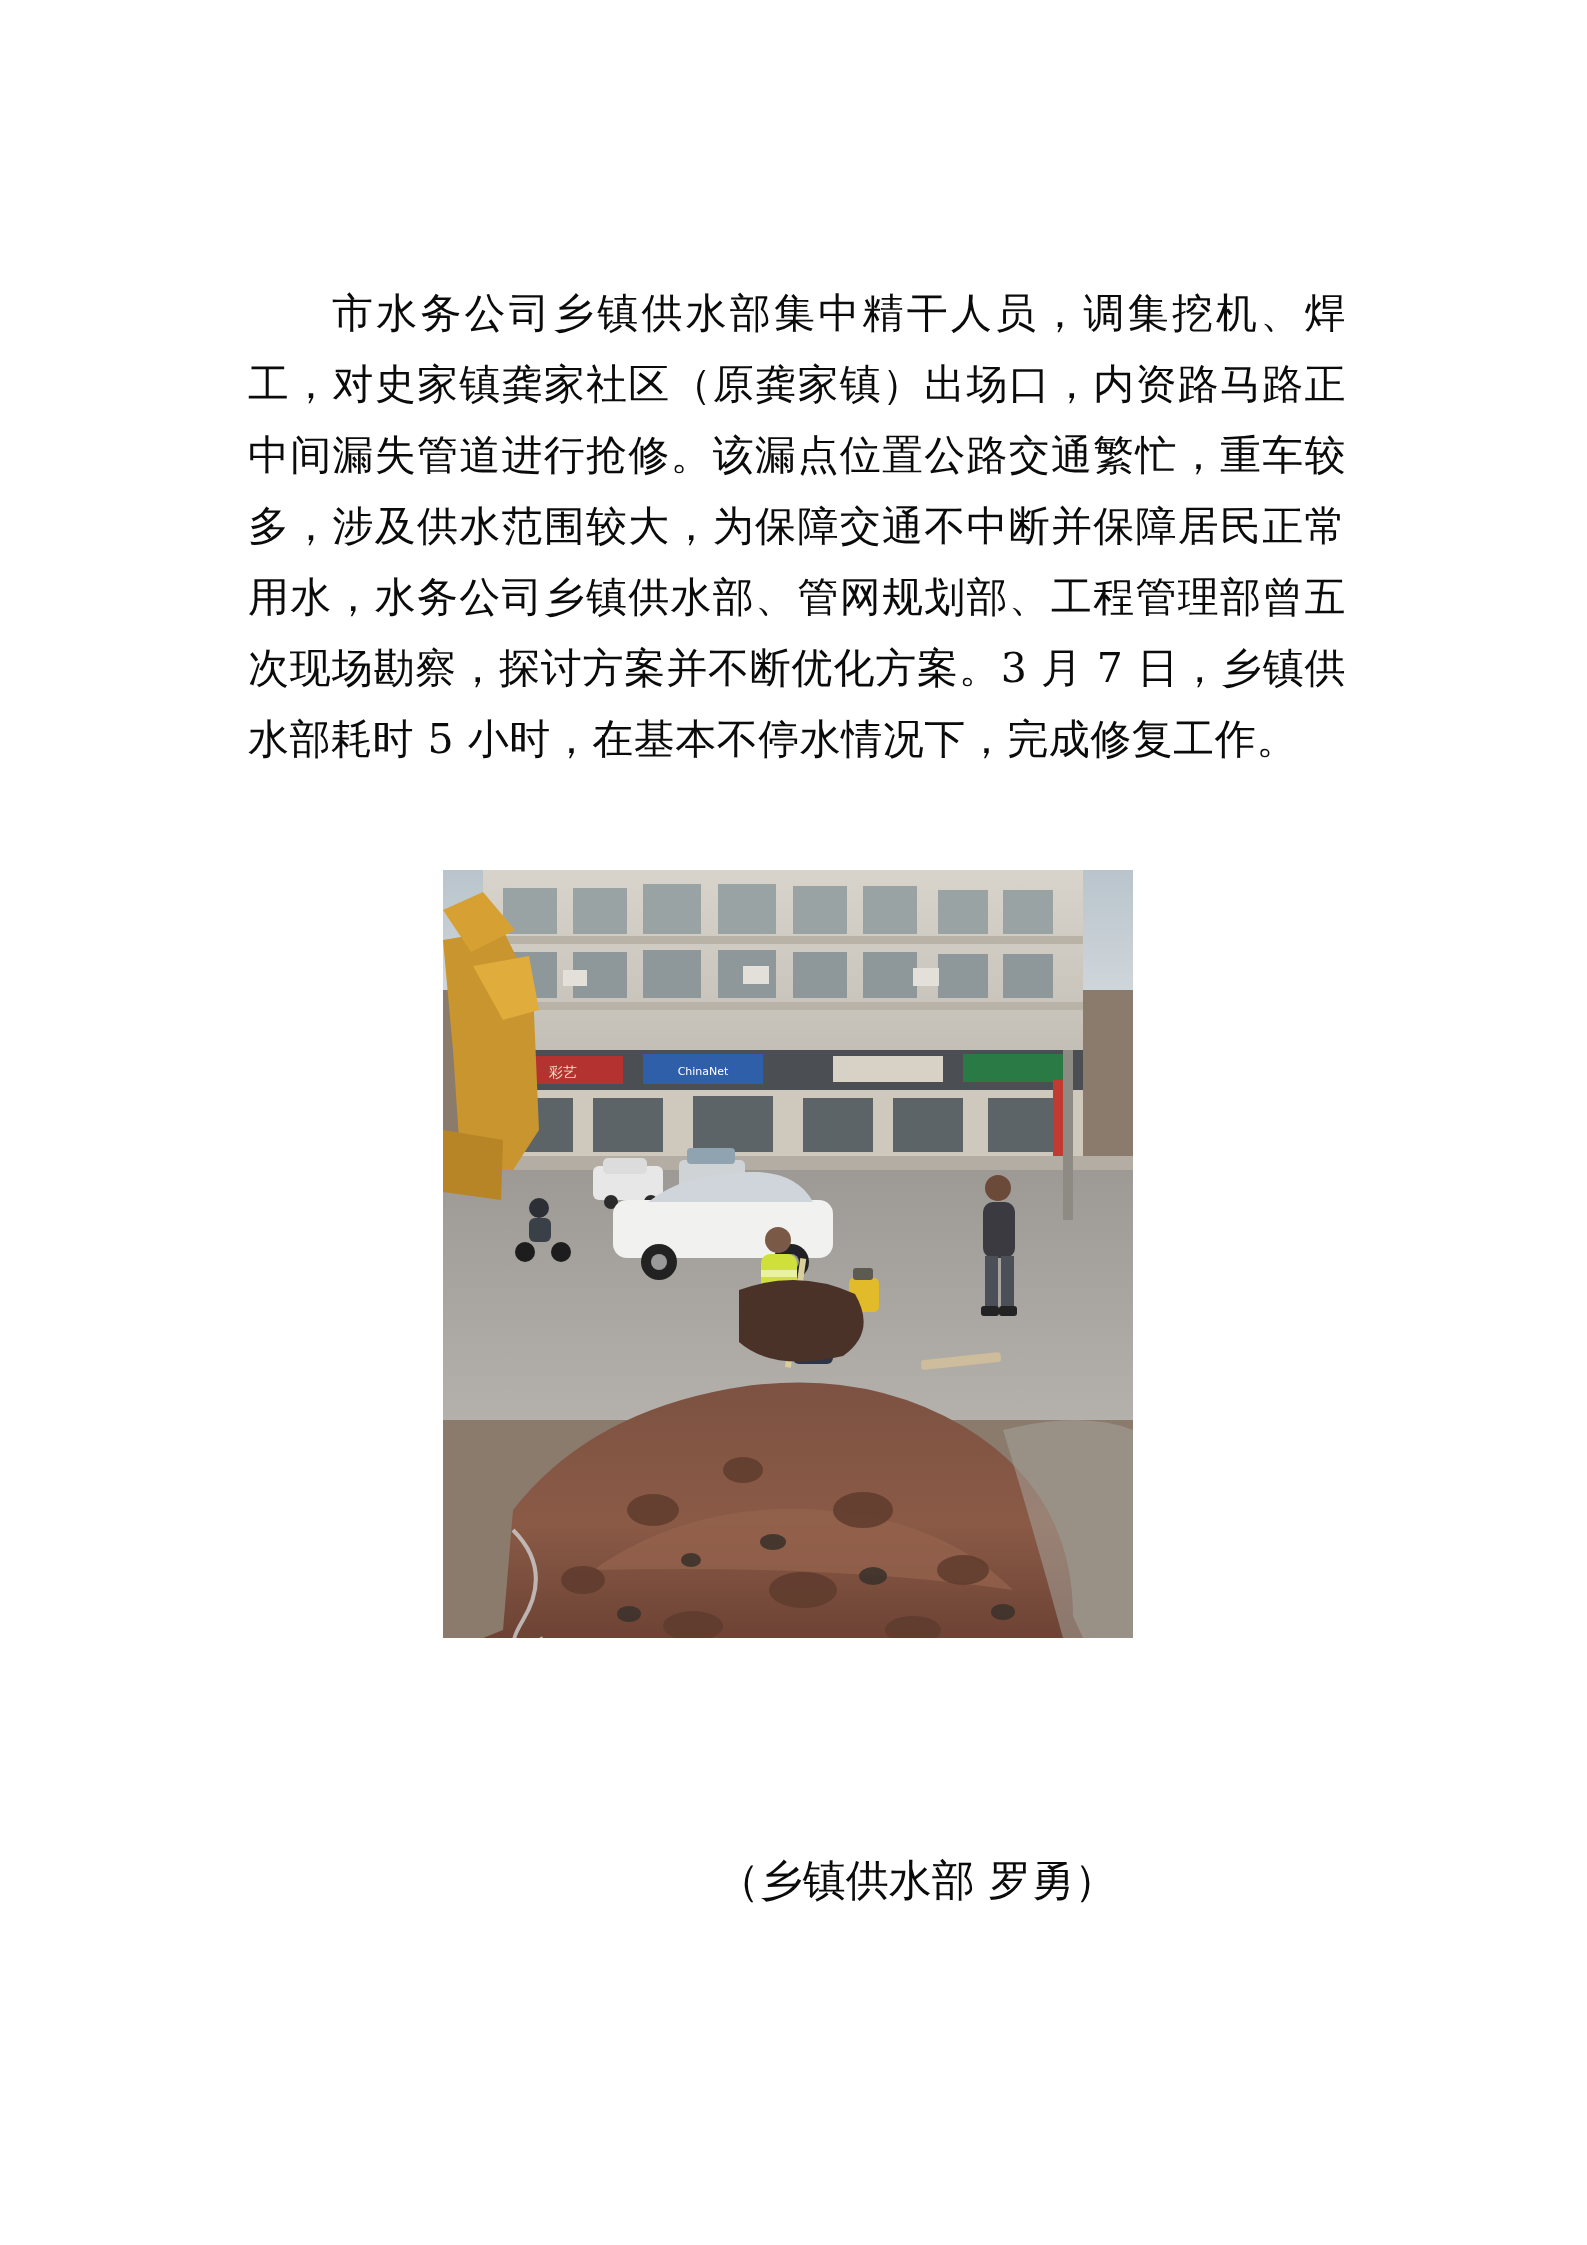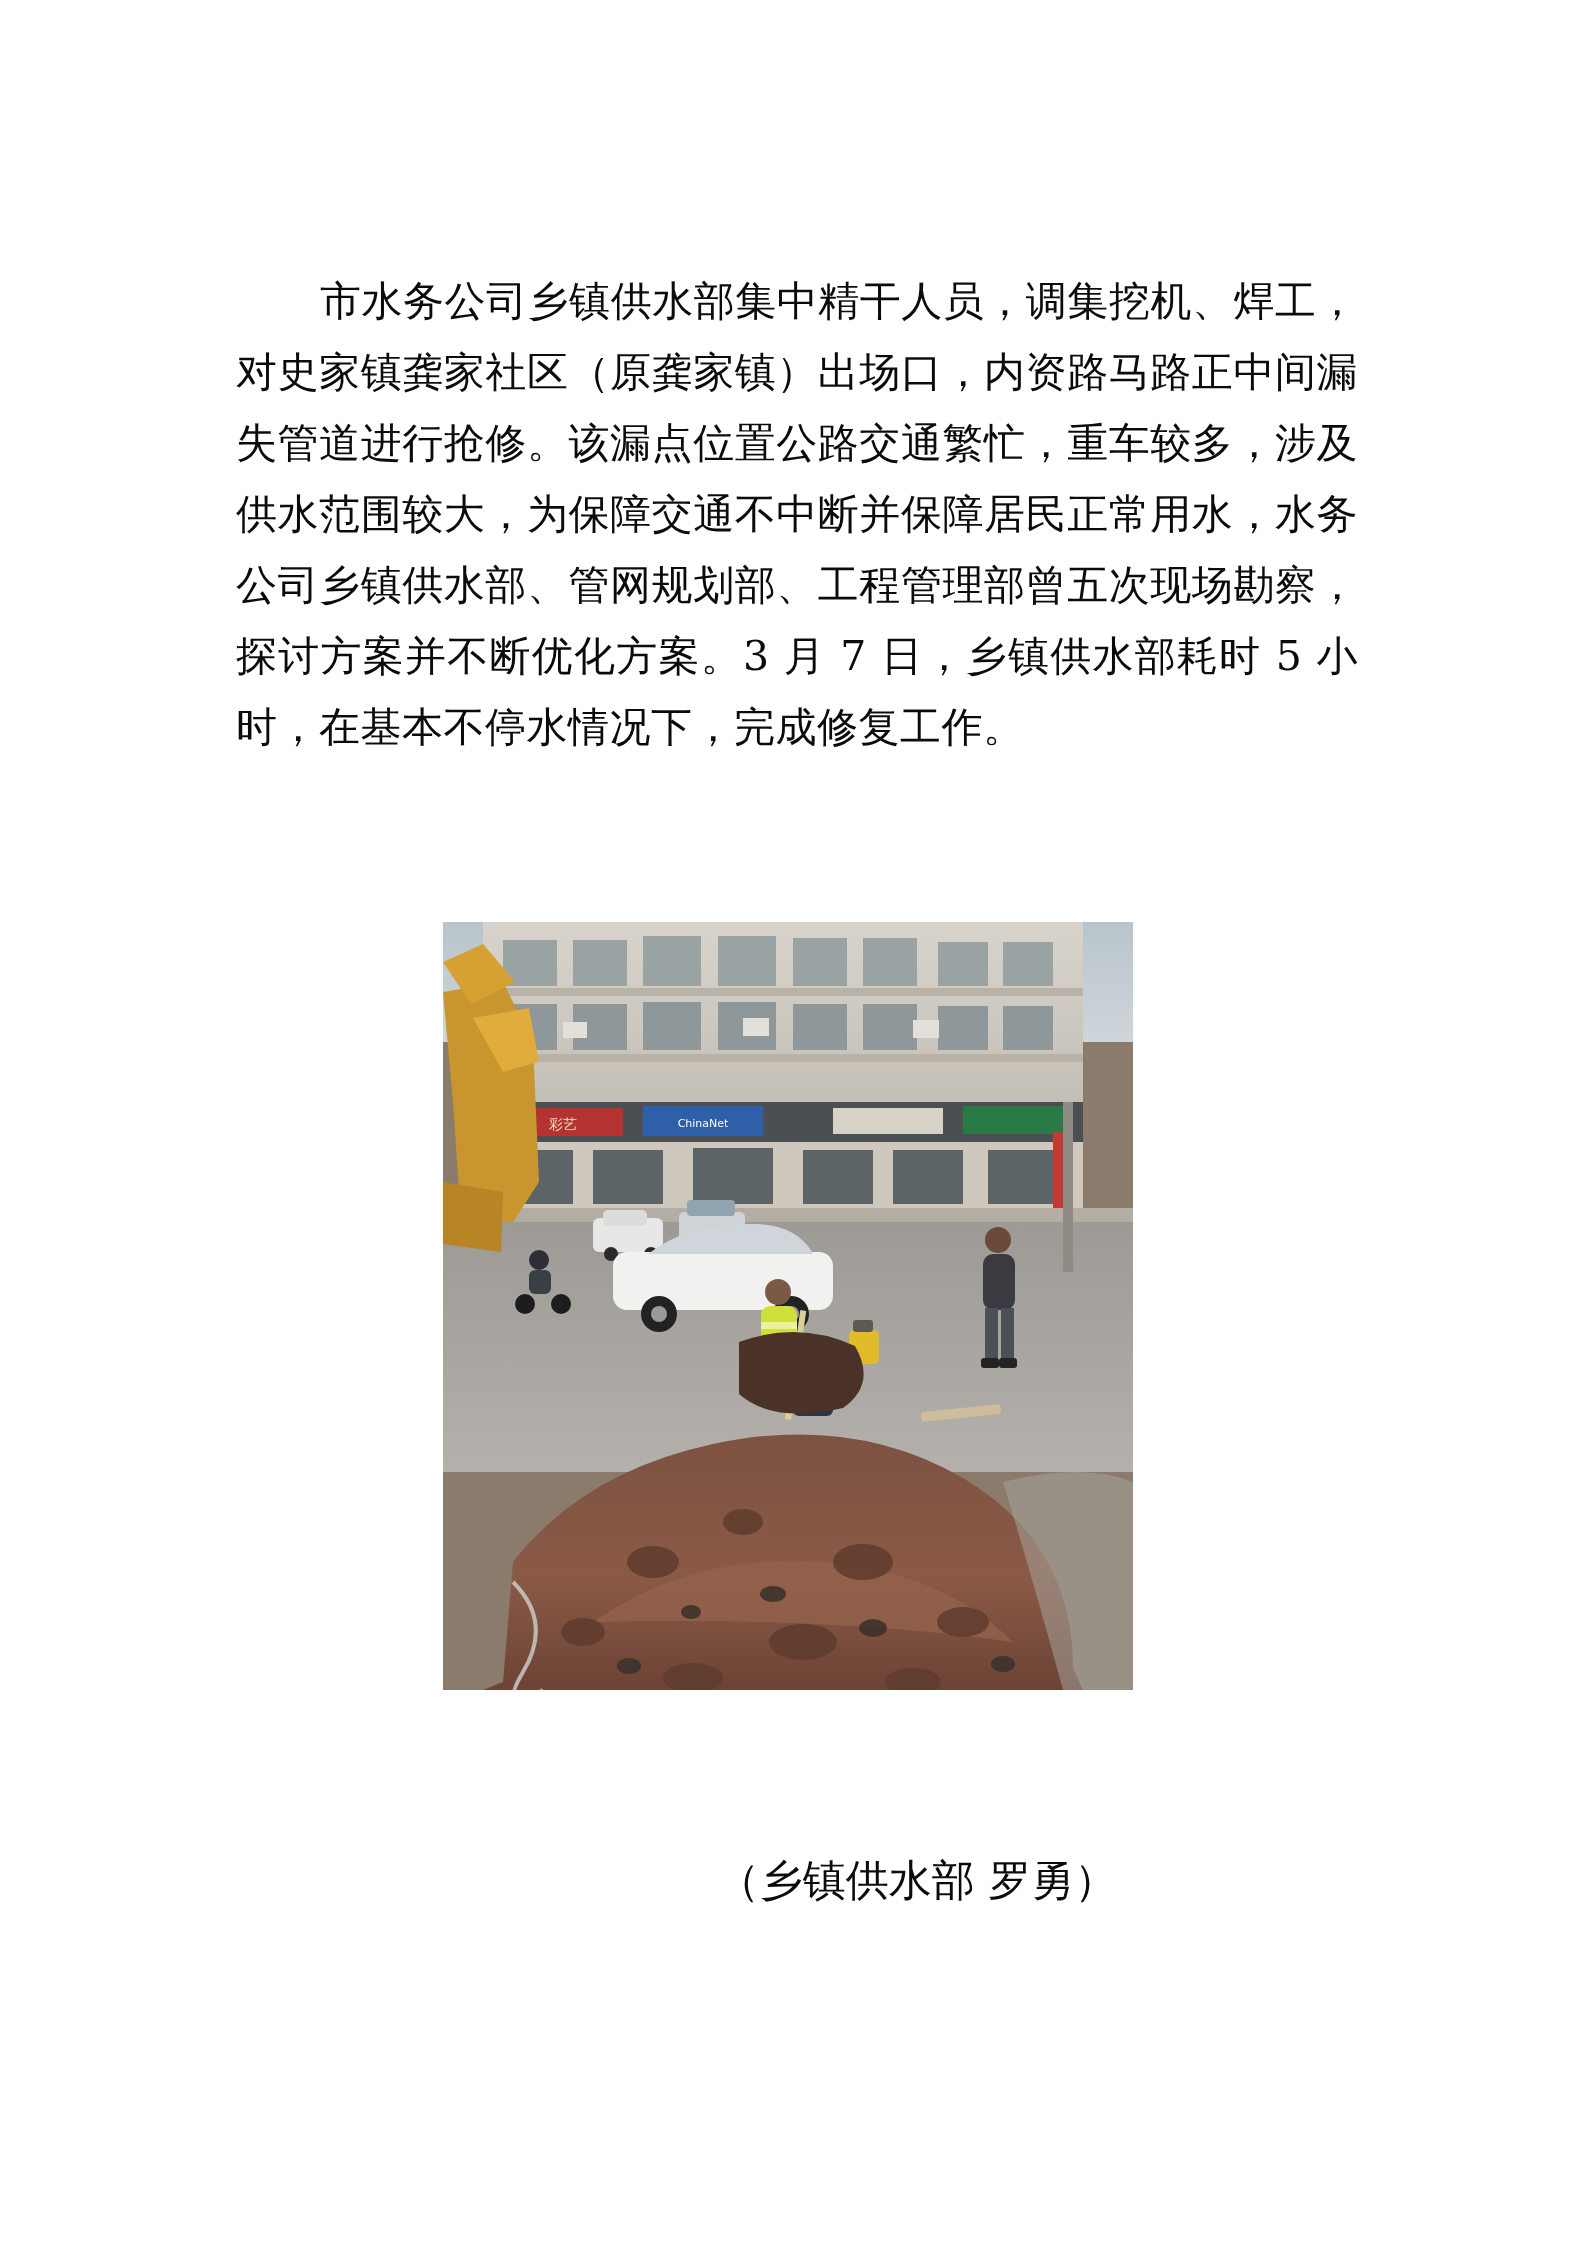--- a/index.html
+++ b/index.html
@@ -32,30 +32,30 @@
     width: 1130px;
   }
 
   .para {
     font-size: 41px;
     line-height: 71px;
     letter-spacing: 0.5px;
     text-align: justify;
     text-justify: inter-ideograph;
     text-indent: 84px;
-    margin: 4px;
+    margin: 16px;
     color: #0b0b0b;
     font-family: "DejaVu Serif", "Liberation Serif", serif;
     font-weight: 400;
   }
 
   .figure-wrap {
     position: absolute;
     left: 443px;
-    top: 922px;
+    top: 870px;
     width: 690px;
     height: 768px;
   }
 
   .photo {
     width: 690px;
     height: 768px;
     display: block;
     position: relative;
     overflow: hidden;

